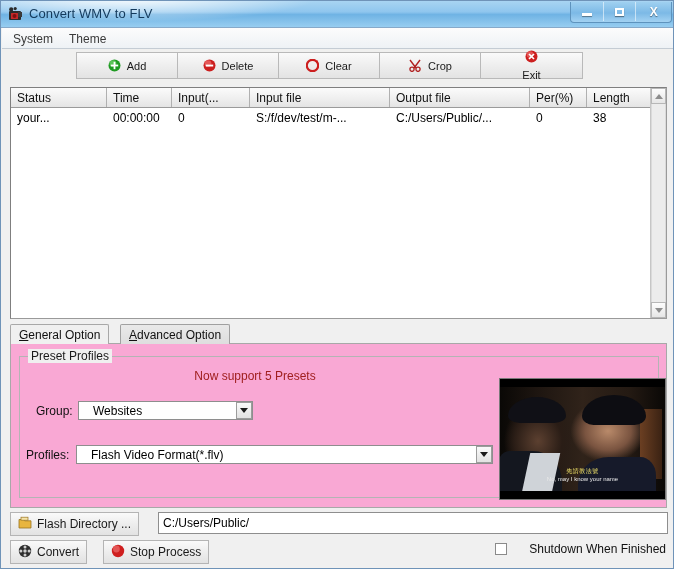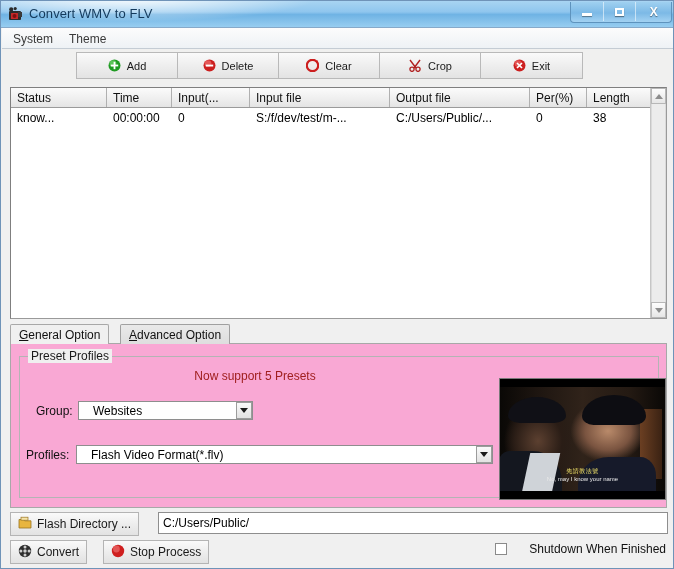--- a/index.html
+++ b/index.html
@@ -132,21 +132,21 @@
     height: 25px;
     display: flex;
     align-items: center;
     justify-content: center;
     gap: 6px;
     border-right: 1px solid #b9b9b9;
     box-sizing: border-box;
     font-size: 11px;
     color: #1a1a1a;
   }
-  .tbtn:last-child { border-right: none; }
+  .tbtn:last-child { border-right: none; flex-direction: column; }
   .tbtn svg { display: block; }
 
   
   .listframe {
     position: absolute;
     left: 9px; top: 86px;
     width: 657px; height: 232px;
     background: #ffffff;
     border: 1px solid #9a9a9a;
     border-top-color: #7f7f7f;
@@ -563,21 +563,21 @@
       <div class="hcell" style="width:96px;">Status</div>
       <div class="hcell" style="width:65px;">Time</div>
       <div class="hcell" style="width:78px;">Input(...</div>
       <div class="hcell" style="width:140px;">Input file</div>
       <div class="hcell" style="width:140px;">Output file</div>
       <div class="hcell" style="width:57px;">Per(%)</div>
       <div class="hcell" style="width:64px; border-right:none;">Length</div>
     </div>
 
     <div class="lrow">
-      <div class="rcell" style="width:96px;">know...</div>
+      <div class="rcell" style="width:96px;">your...</div>
       <div class="rcell" style="width:65px;">00:00:00</div>
       <div class="rcell" style="width:78px;">0</div>
       <div class="rcell" style="width:140px;">S:/f/dev/test/m-...</div>
       <div class="rcell" style="width:140px;">C:/Users/Public/...</div>
       <div class="rcell" style="width:57px;">0</div>
       <div class="rcell" style="width:64px;">38</div>
     </div>
 
     <div class="vscroll">
       <div class="sarrow up">

